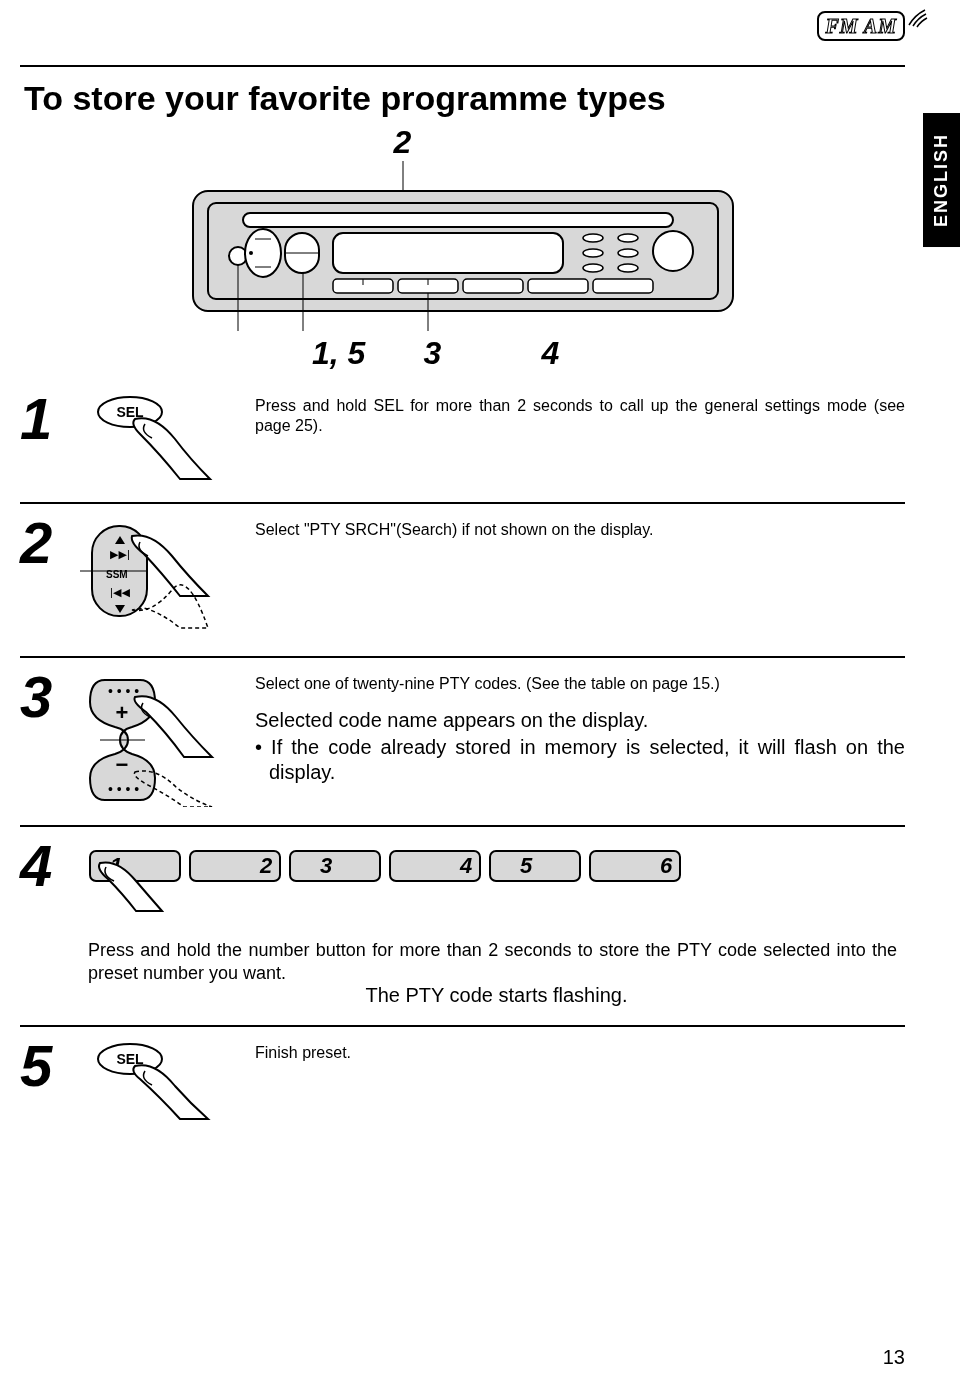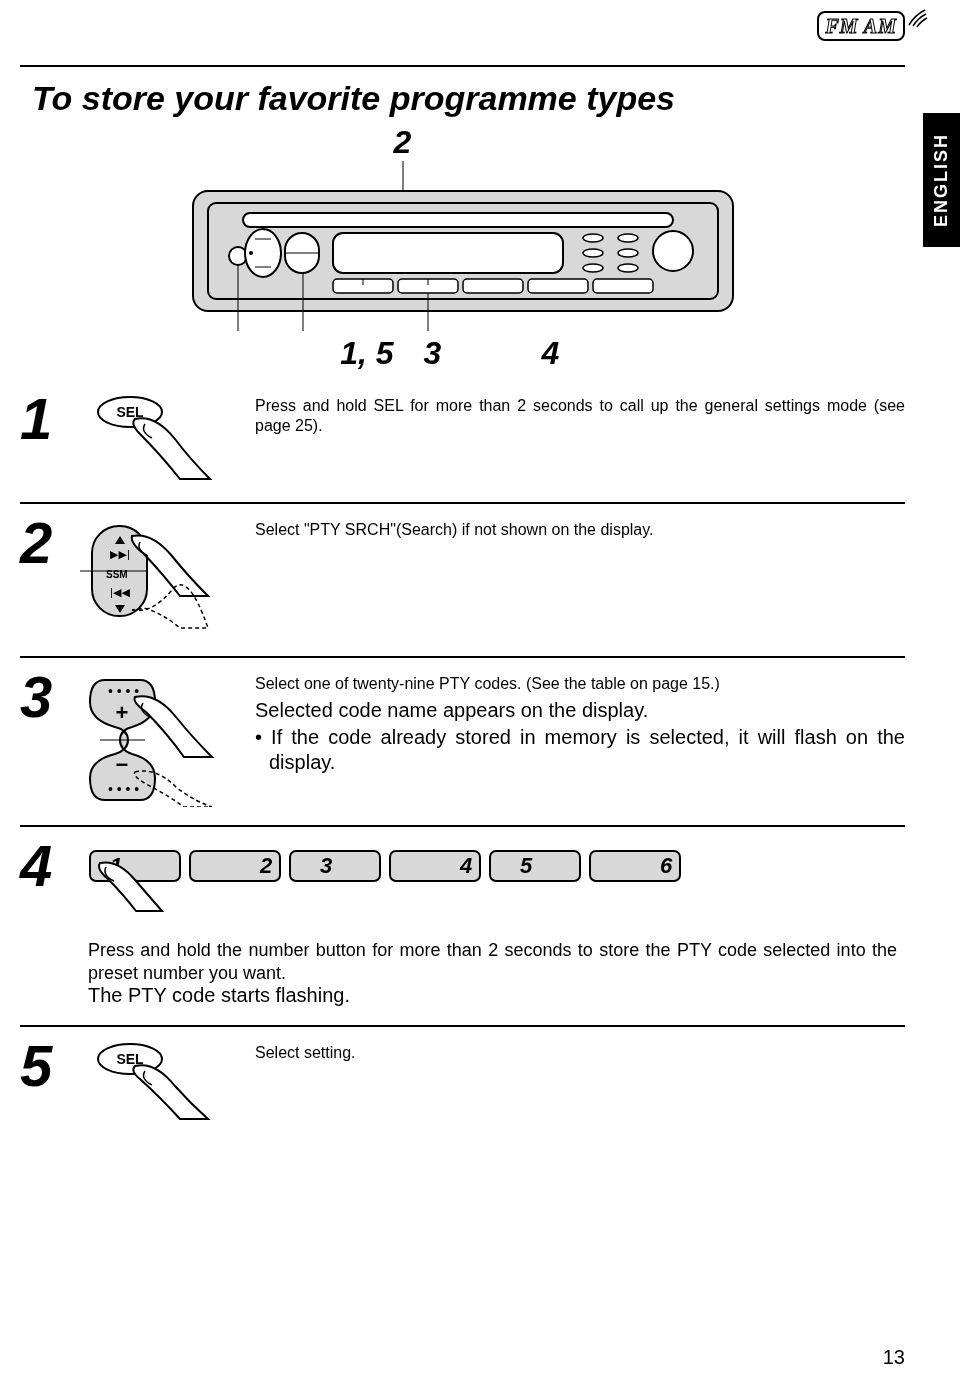--- a/index.html
+++ b/index.html
@@ -39,22 +39,21 @@
   }
   .hr {
     border: none;
     border-top: 2px solid #000;
     margin: 0;
   }
   .title {
     font-size: 34px;
     font-weight: bold;
     font-family: 'Arial Black', Arial, sans-serif;
-    margin: 12px 0 6px 12px;
-    font-style: italic;
+    margin: 12px 0 6px 4px;
   }
   .language-tab {
     position: absolute;
     right: 0;
     top: 113px;
     background: #000;
     color: #fff;
     font-weight: bold;
     font-size: 18px;
     padding: 20px 8px;
@@ -104,21 +103,21 @@
     padding-top: 6px;
   }
   .step-text-main {
     font-size: 16px;
     line-height: 1.25;
     text-align: justify;
   }
   .step-text-sub {
     font-size: 20px;
     line-height: 1.25;
-    margin-top: 4px;
+    margin-top: 14px;
   }
   .step-text-bullet {
     font-size: 20px;
     line-height: 1.25;
     padding-left: 14px;
     text-indent: -14px;
     margin-top: 2px;
     text-align: justify;
   }
   .finger-svg { display: block; }
@@ -128,20 +127,21 @@
     line-height: 1.25;
     margin-top: 24px;
     padding-left: 68px;
     padding-right: 8px;
     text-align: justify;
   }
   .step4-sub {
     font-size: 20px;
     padding-left: 68px;
     margin-top: 0px;
+    text-align: center;
   }
   .page-num {
     position: absolute;
     bottom: 8px;
     right: 55px;
     font-size: 20px;
   }
 </style>
 </head>
 <body>
@@ -198,21 +198,21 @@
     <rect x="345" y="118" width="60" height="14" rx="4" fill="#fff" stroke="#000" stroke-width="1.5"></rect>
     <rect x="410" y="118" width="60" height="14" rx="4" fill="#fff" stroke="#000" stroke-width="1.5"></rect>
     <line x1="180" y1="118" x2="180" y2="124" stroke="#000"></line>
       <line x1="245" y1="118" x2="245" y2="124" stroke="#000"></line>
 
     <line x1="55" y1="104" x2="55" y2="170" stroke="#000" stroke-width="1"></line>
     <line x1="120" y1="112" x2="120" y2="170" stroke="#000" stroke-width="1"></line>
     <line x1="245" y1="132" x2="245" y2="170" stroke="#000" stroke-width="1"></line>
   </svg>
   <div class="callouts-below">
-    <span style="display:inline-block; width:110px; text-align:right; margin-left:40px">1, 5</span>
+    <span style="display:inline-block; width:110px; text-align:center; margin-left:40px">1, 5</span>
     <span style="display:inline-block; width:60px;">3</span>
     <span style="display:inline-block; width:140px; text-align:left; margin-left:70px">4</span>
   </div>
 </div>
 
 <div class="step-row">
   <div class="step-num">1</div>
   <div class="step-icon-col">
     <svg class="finger-svg" width="140" height="90">
       <ellipse cx="50" cy="18" rx="32" ry="15" fill="#fff" stroke="#000" stroke-width="2"></ellipse>
@@ -311,17 +311,17 @@
   <div class="step-num">5</div>
   <div class="step-icon-col">
     <svg class="finger-svg" width="140" height="80">
       <ellipse cx="50" cy="18" rx="32" ry="15" fill="#fff" stroke="#000" stroke-width="2"></ellipse>
       <text x="50" y="23" text-anchor="middle" font-size="14" font-weight="bold" font-family="Arial">SEL</text>
       <path d="M55 25 Q 75 20 95 45 Q 110 62 128 78 L 100 78 Q 80 56 60 38 Q 50 30 55 25 Z" fill="#fff" stroke="#000" stroke-width="2"></path>
       <path d="M65 30 Q 60 38 72 44" fill="none" stroke="#000" stroke-width="1.5"></path>
     </svg>
   </div>
   <div class="step-text">
-    <p class="step-text-main">Select setting.</p>
+    <p class="step-text-main">Finish preset.</p>
   </div>
 </div>
 
 <div class="page-num">13</div>
 
 </body></html>

